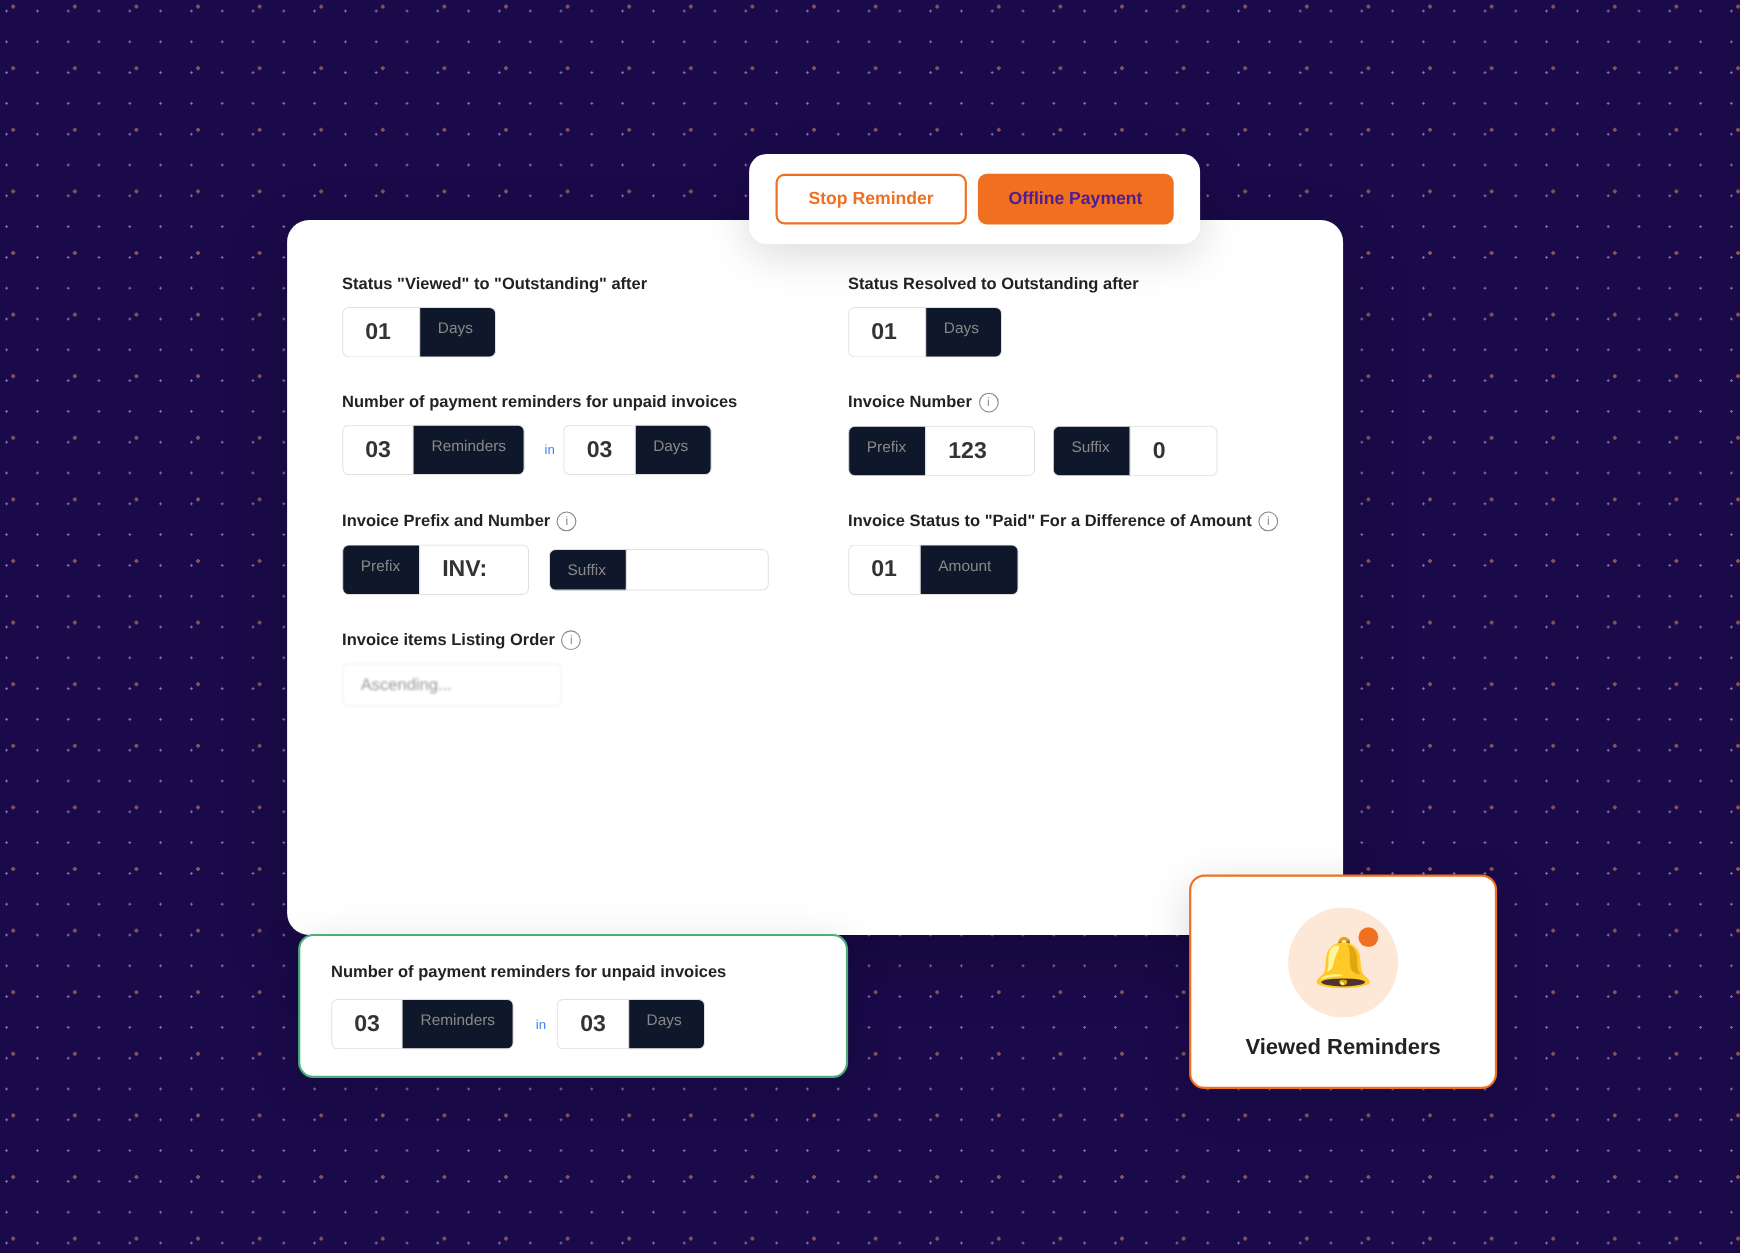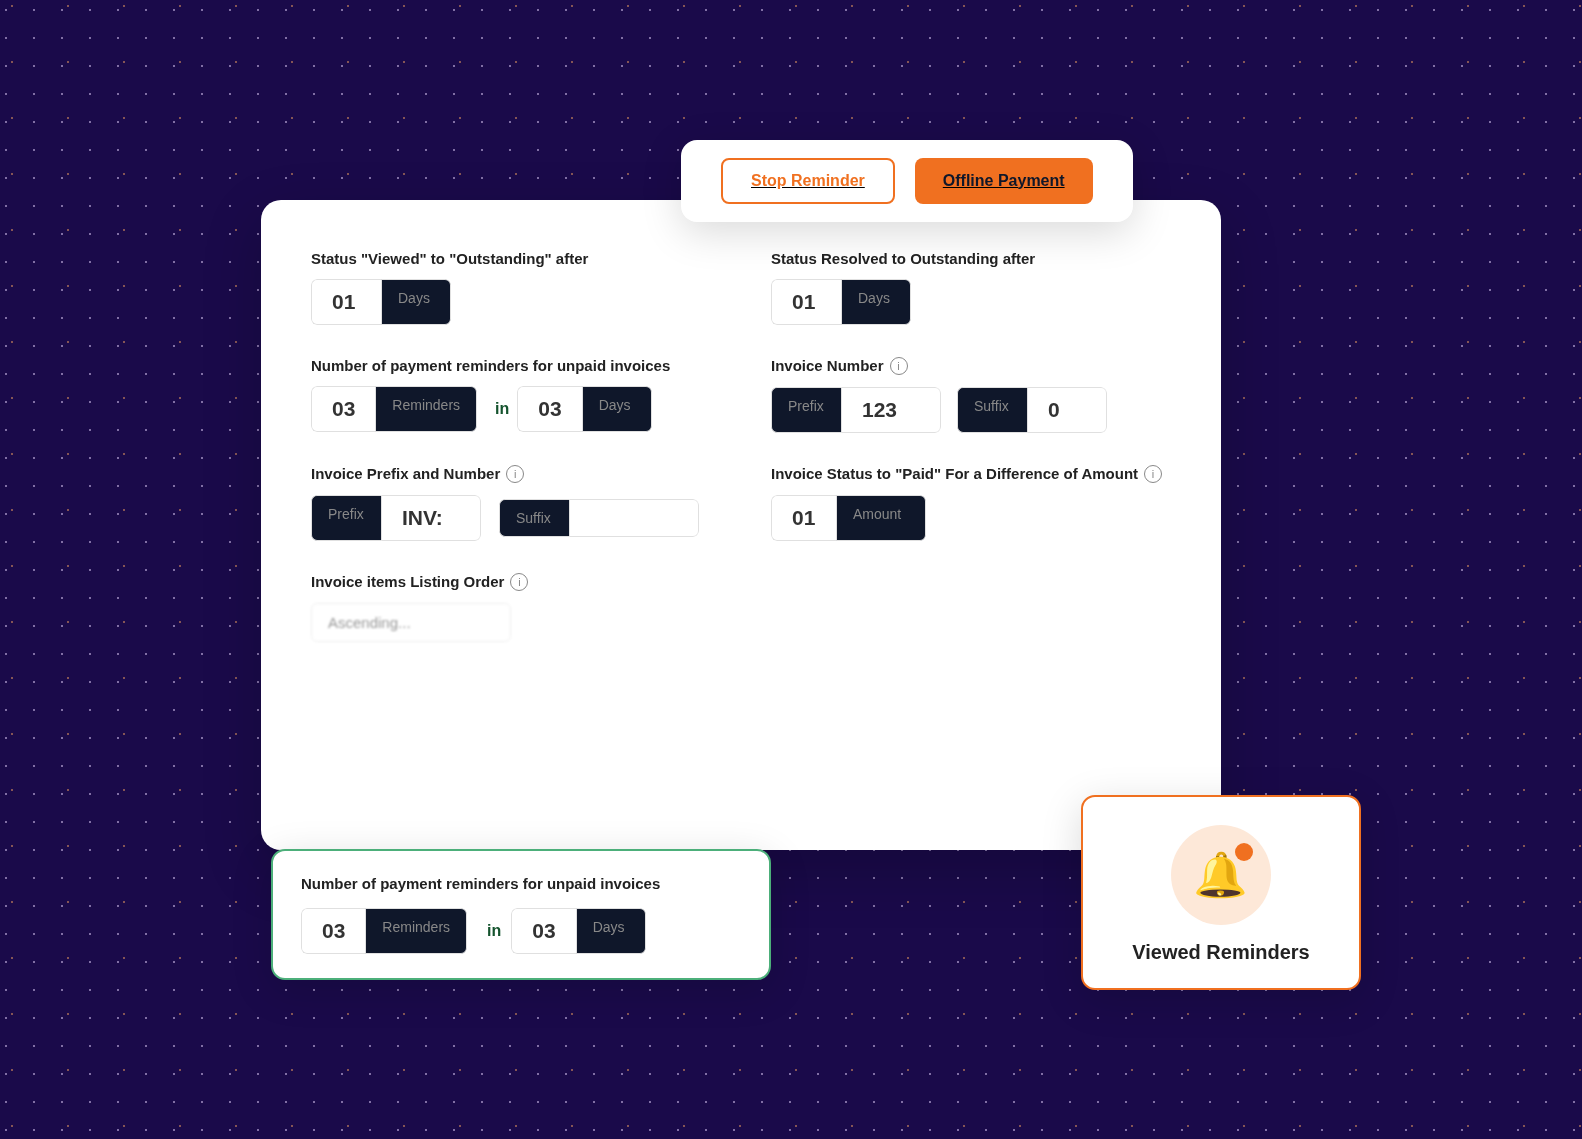--- a/index.html
+++ b/index.html
@@ -45,44 +45,43 @@
       box-shadow: 0 20px 60px rgba(0,0,0,0.2);
     }
 
     
     .top-buttons-card {
       position: absolute;
       top: 20px;
       left: 490px;
       background: white;
       border-radius: 16px;
-      padding: 18px 40px;
+      padding: 18px 24px;
       box-shadow: 0 10px 40px rgba(0,0,0,0.15);
       display: flex;
-      gap: 20px;
+      gap: 10px;
       z-index: 10;
-      text-decoration: underline;
     }
 
     .btn-stop {
       padding: 12px 28px;
       border: 2px solid #f07020;
       background: white;
       color: #f07020;
       border-radius: 8px;
       font-size: 16px;
       font-weight: 600;
       cursor: pointer;
     }
 
     .btn-offline {
       padding: 12px 28px;
       border: none;
       background: #f07020;
-      color: #0f172a;
+      color: #4c1d95;
       border-radius: 8px;
       font-size: 16px;
       font-weight: 600;
       cursor: pointer;
     }
 
     
     .form-grid {
       display: grid;
       grid-template-columns: 1fr 1fr;
@@ -118,23 +117,22 @@
       font-weight: normal;
     }
 
     .input-row {
       display: flex;
       align-items: center;
       gap: 8px;
     }
 
     .separator {
-      color: #14532d;
-      font-size: 16px;
-      font-weight: bold;
+      color: #3b82f6;
+      font-size: 12px;
     }
 
     .prefix-suffix-box {
       border: 1.5px solid #e0e0e0;
       border-radius: 6px;
       padding: 10px 16px;
       font-size: 14px;
       color: #888;
       background: #0f172a;
       min-width: 70px;

